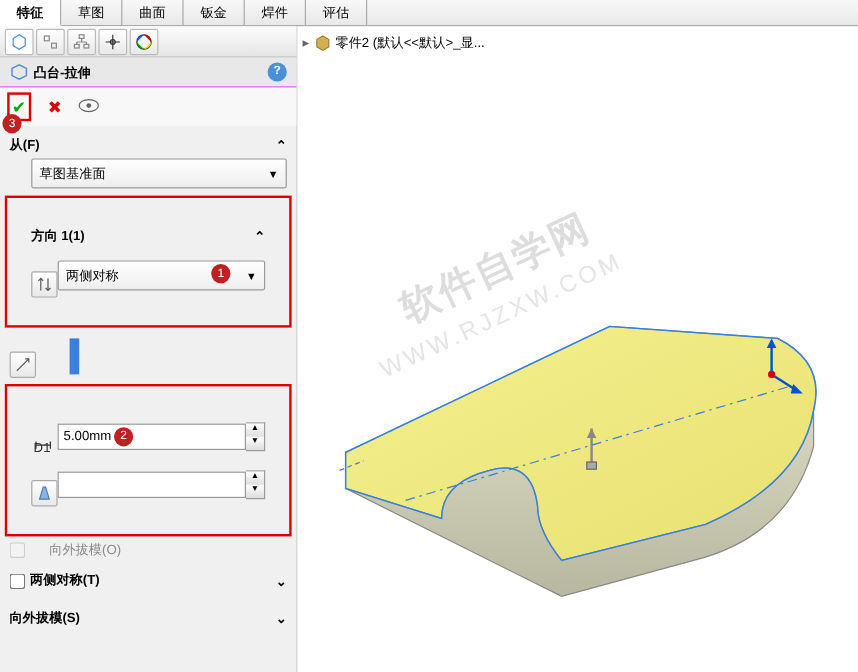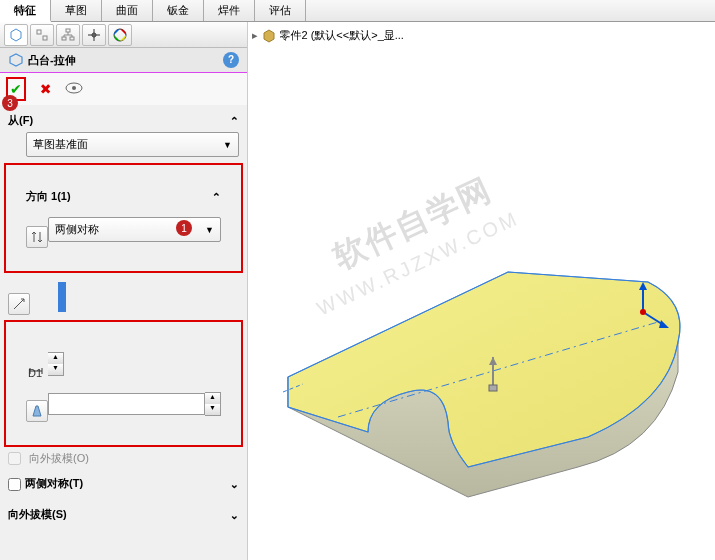--- a/index.html
+++ b/index.html
@@ -40,21 +40,21 @@
 .badge { position: absolute; width: 16px; height: 16px; border-radius: 50%; background: #c02020; color: #fff; font-size: 10px; display: flex; align-items: center; justify-content: center; z-index: 5; }
 
 .row { display: flex; align-items: center; gap: 0; margin: 3px 0; }
 .icon-btn { width: 22px; height: 22px; border: 1px solid #aaa; background: linear-gradient(#fff,#e8e8e8); display: flex; align-items: center; justify-content: center; border-radius: 2px; cursor: pointer; margin-top: 15px; }
 .spin-input { flex: 1; height: 22px; border: 1px solid #999; background: #fff; padding: 0 4px; display: flex; align-items: center; }
 .spin-btns { width: 16px; display: flex; flex-direction: column; border: 1px solid #999; border-left: none; }
 .spin-btn { height: 11px; background: linear-gradient(#fff,#ddd); font-size: 7px; text-align: center; cursor: pointer; }
 
 .blue-bar { width: 8px; height: 30px; background: #3a7fd9; margin-left: 28px; }
 
-.checkbox-row { display: flex; align-items: center; gap: 8px; padding: 2px 8px; color: #888; }
+.checkbox-row { display: flex; align-items: center; gap: 20px; padding: 2px 8px; color: #888; }
 
 .viewport { flex: 1; position: relative; background: #fff; }
 .breadcrumb { position: absolute; top: 6px; left: 4px; display: flex; align-items: center; gap: 4px; font-size: 11px; }
 .breadcrumb .arrow-icon { color: #666; }
 
 .watermark { position: absolute; top: 180px; left: 80px; font-size: 32px; color: #ddd; transform: rotate(-25deg); font-weight: bold; letter-spacing: 2px; pointer-events: none; }
 .watermark2 { position: absolute; top: 230px; left: 60px; font-size: 20px; color: #e5e5e5; transform: rotate(-25deg); letter-spacing: 3px; pointer-events: none; }
 
 .canvas-svg { position: absolute; top: 0; left: 0; width: 100%; height: 100%; }
 </style>
@@ -203,20 +203,24 @@
   </div>
 
   <div class="red-box" style="position:relative">
     <div class="row">
       <div class="icon-btn" style="border:none;background:none">
             <svg width="18" height="14" viewBox="0 0 18 14">
               <path d="M2 7 L14 7 M2 4 L2 10 M14 4 L14 10" stroke="#333" fill="none"></path>
               <text x="0" y="13" font-size="7" fill="#333">D1</text>
             </svg>
           </div>
+      <div class="spin-input" style="position:relative">
+        <span>5.00mm</span>
+        <span class="badge" style="left:46px; top:2px">2</span>
+      </div>
       <div class="spin-btns">
         <div class="spin-btn">▲</div>
         <div class="spin-btn">▼</div>
       </div>
     </div>
     <div class="row">
       <div class="icon-btn">
             <svg width="14" height="14" viewBox="0 0 14 14">
               <path d="M3 12 L6 2 L8 2 L11 12 Z" fill="#8ab4e0" stroke="#4a7db0"></path>
             </svg>

